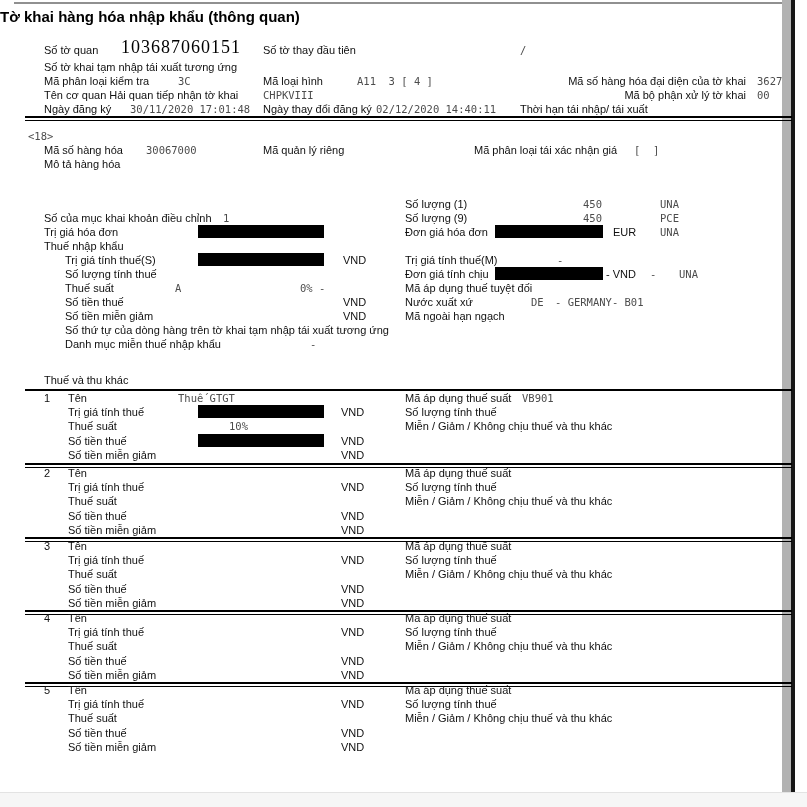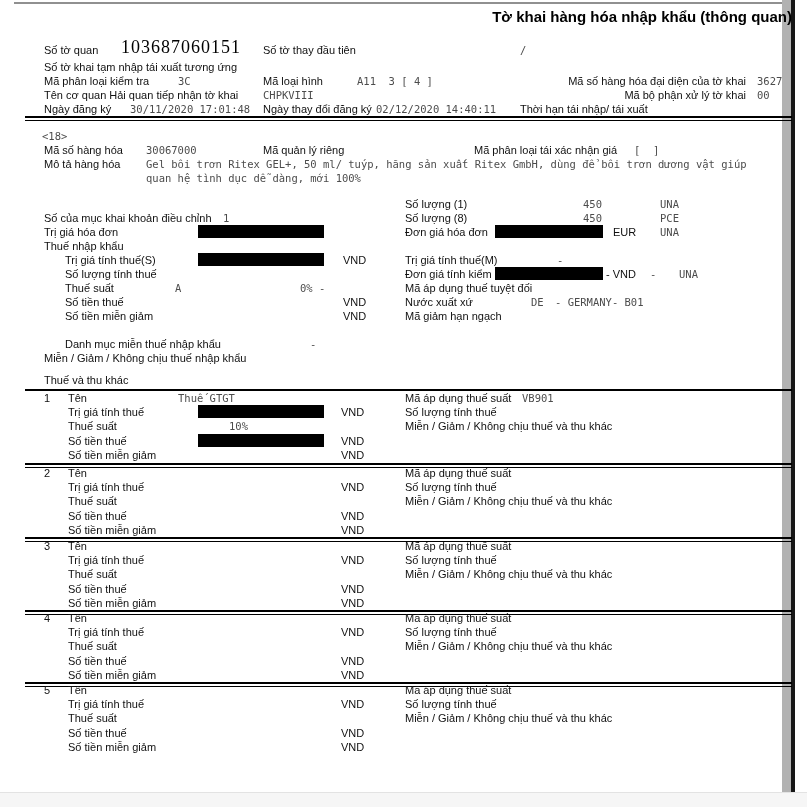--- a/index.html
+++ b/index.html
@@ -2,21 +2,21 @@
 <html><head>
 <meta charset="utf-8">
 <style>
   html,body{margin:0;padding:0;background:#fff;}
   .page{position:relative;width:807px;height:807px;background:#ffffff;overflow:hidden;
         font-family:"Liberation Sans",sans-serif;}
   .t{position:absolute;font-size:11px;line-height:13px;color:#101010;white-space:pre;
      font-family:"Liberation Sans",sans-serif;}
   .m{font-family:"DejaVu Sans Mono",monospace;font-size:10.5px;color:#4c4c4c;}
   .big{font-family:"Liberation Serif",serif;font-size:18px;line-height:18px;color:#000;letter-spacing:1px;}
-  .title{position:absolute;left:0;top:8px;width:792px;text-align:right;
+  .title{position:absolute;left:0;top:8px;width:792px;text-align:left;
          font-size:15px;font-weight:bold;color:#000;}
   .rd{position:absolute;background:#000;}
   .dl1{position:absolute;left:25px;width:767px;height:2px;
        border-top:2px solid #000;border-bottom:1px solid #000;}
   .dl2{position:absolute;left:25px;width:767px;height:0;border-top:2px solid #000;}
   .taxblock{position:absolute;left:0;top:0;width:807px;height:76px;}
   .taxblock .t{position:absolute;}
   .top-line{position:absolute;left:14px;top:2px;width:770px;height:2px;background:#909090;}
   .right-band{position:absolute;left:782px;top:0;width:9px;height:792px;background:#b2b2b2;}
   .right-dark{position:absolute;left:791px;top:0;width:4px;height:792px;background:#161616;}
@@ -55,59 +55,57 @@
   <span class="t m" style="left:757px;top:89px">00</span>
 
   <span class="t" style="left:44px;top:103px">Ngày đăng ký</span>
   <span class="t m" style="left:130px;top:103px">30/11/2020 17:01:48</span>
   <span class="t" style="left:263px;top:103px">Ngày thay đổi đăng ký</span>
   <span class="t m" style="left:376px;top:103px">02/12/2020 14:40:11</span>
   <span class="t" style="left:520px;top:103px">Thời hạn tái nhập/ tái xuất</span>
 
   <div class="dl1" style="top:116px"></div>
 
-  <span class="t m" style="left:42px;top:130px">&lt;18&gt;</span>
+  <span class="t m" style="left:28px;top:130px">&lt;18&gt;</span>
   <span class="t" style="left:44px;top:144px">Mã số hàng hóa</span>
   <span class="t m" style="left:146px;top:144px">30067000</span>
   <span class="t" style="left:263px;top:144px">Mã quản lý riêng</span>
   <span class="t" style="left:474px;top:144px">Mã phân loại tái xác nhận giá</span>
   <span class="t m" style="left:634px;top:144px">[  ]</span>
   <span class="t" style="left:44px;top:158px">Mô tả hàng hóa</span>
-  <span class="t m" style="left:146px;top:158px">Gel bôi trơn Ritex GEL+, 50 ml/ tuýp, hãng sản xuất Ritex GmbH, dùng để bôi trơn dương vật giúp</span>
-  <span class="t m" style="left:146px;top:172px">quan hệ tình dục dễ dàng, mới 100%</span>
 
   <span class="t" style="left:405px;top:198px">Số lượng (1)</span>
   <span class="t m" style="left:583px;top:198px">450</span>
   <span class="t m" style="left:660px;top:198px">UNA</span>
 
-  <span class="t" style="left:405px;top:212px">Số lượng (8)</span>
+  <span class="t" style="left:405px;top:212px">Số lượng (9)</span>
   <span class="t m" style="left:583px;top:212px">450</span>
   <span class="t m" style="left:660px;top:212px">PCE</span>
 
   <span class="t" style="left:405px;top:226px">Đơn giá hóa đơn</span>
   <div class="rd" style="left:495px;top:225px;width:108px;height:13px"></div>
   <span class="t" style="left:613px;top:226px">EUR</span>
   <span class="t m" style="left:660px;top:226px">UNA</span>
 
   <span class="t" style="left:405px;top:254px">Trị giá tính thuế(M)</span>
   <span class="t m" style="left:557px;top:254px">-</span>
 
-  <span class="t" style="left:405px;top:268px">Đơn giá tính kiểm</span>
+  <span class="t" style="left:405px;top:268px">Đơn giá tính chịu</span>
   <div class="rd" style="left:495px;top:267px;width:108px;height:13px"></div>
   <span class="t" style="left:606px;top:268px">- VND</span>
   <span class="t m" style="left:650px;top:268px">-</span>
   <span class="t m" style="left:679px;top:268px">UNA</span>
 
   <span class="t" style="left:405px;top:282px">Mã áp dụng thuế tuyệt đối</span>
 
   <span class="t" style="left:405px;top:296px">Nước xuất xứ</span>
   <span class="t m" style="left:531px;top:296px">DE</span>
   <span class="t m" style="left:555px;top:296px">- GERMANY- B01</span>
 
-  <span class="t" style="left:405px;top:310px">Mã giảm hạn ngạch</span>
+  <span class="t" style="left:405px;top:310px">Mã ngoài hạn ngạch</span>
 
   <span class="t" style="left:44px;top:212px">Số của mục khai khoản điều chỉnh</span>
   <span class="t m" style="left:223px;top:212px">1</span>
 
   <span class="t" style="left:44px;top:226px">Trị giá hóa đơn</span>
   <div class="rd" style="left:198px;top:225px;width:126px;height:13px"></div>
 
   <span class="t" style="left:44px;top:240px">Thuế nhập khẩu</span>
 
   <span class="t" style="left:65px;top:254px">Trị giá tính thuế(S)</span>
@@ -119,25 +117,25 @@
   <span class="t" style="left:65px;top:282px">Thuế suất</span>
   <span class="t m" style="left:175px;top:282px">A</span>
   <span class="t m" style="left:300px;top:282px">0% -</span>
 
   <span class="t" style="left:65px;top:296px">Số tiền thuế</span>
   <span class="t" style="left:343px;top:296px">VND</span>
 
   <span class="t" style="left:65px;top:310px">Số tiền miễn giảm</span>
   <span class="t" style="left:343px;top:310px">VND</span>
 
+  <span class="t" style="left:65px;top:324px">Số thứ tự của dòng hàng trên tờ khai tạm nhập tái xuất tương ứng</span>
 
   <span class="t" style="left:65px;top:338px">Danh mục miễn thuế nhập khẩu</span>
   <span class="t m" style="left:310px;top:338px">-</span>
 
-  <span class="t" style="left:44px;top:352px">Miễn / Giảm / Không chịu thuế nhập khẩu</span>
 
   <span class="t" style="left:44px;top:374px">Thuế và thu khác</span>
   <div class="dl2" style="top:389px"></div>
 
   <div class="taxblock" style="top:392px">
     <span class="t" style="left:44px;top:0">1</span>
     <span class="t" style="left:68px;top:0">Tên</span>
     <span class="t m" style="left:178px;top:0">Thuế GTGT</span>
     <span class="t" style="left:405px;top:0">Mã áp dụng thuế suất</span>
     <span class="t m" style="left:522px;top:0">VB901</span>

